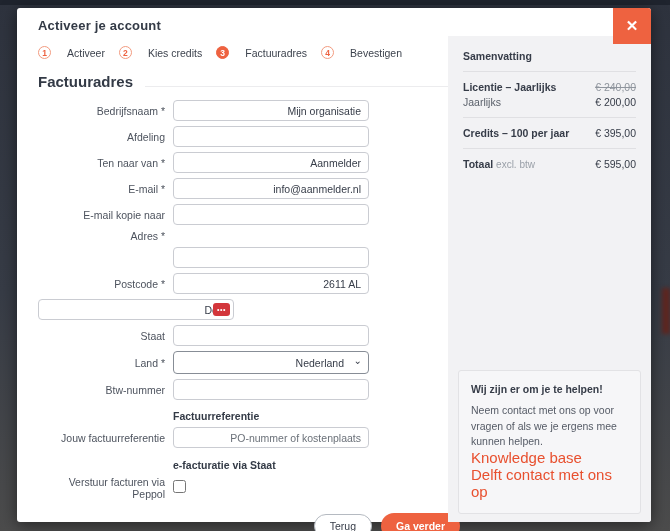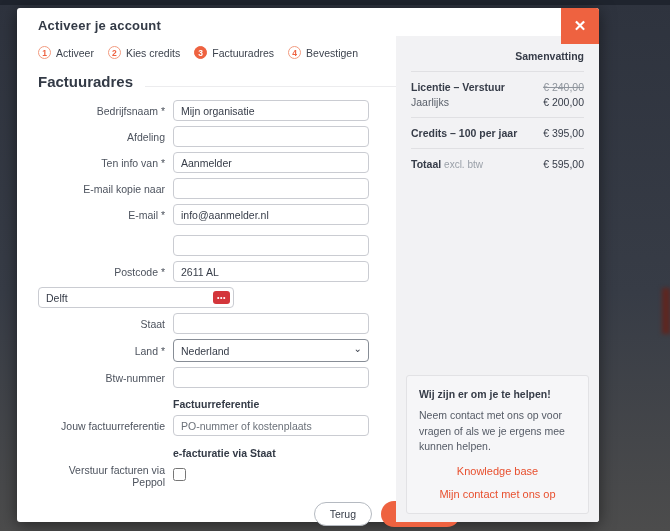--- a/index.html
+++ b/index.html
@@ -5,52 +5,52 @@
   html,body{margin:0;padding:0;}
   body{
     width:670px;height:531px;position:relative;overflow:hidden;
     font-family:"Liberation Sans",sans-serif;
     background:linear-gradient(180deg,#2e333e 0%,#373c46 55%,#4c4c4c 100%);
   }
   .top-strip{position:absolute;top:0;left:0;right:0;height:5px;background:#1f242e;}
   .red-glow{position:absolute;right:0;top:288px;width:8px;height:46px;background:#5e2620;filter:blur(2px);}
 
   .modal{
-    position:absolute;left:17px;top:8px;width:582px;height:514px;
+    position:absolute;left:17px;top:8px;width:634px;height:514px;
     background:#ffffff;border-radius:3px;box-shadow:0 3px 16px rgba(0,0,0,.5);
   }
   .close-btn{
     position:absolute;top:0;right:0;width:38px;height:36px;background:#ee6240;
     color:#fff;font-size:15px;font-weight:bold;display:flex;align-items:center;justify-content:center;
     border:none;cursor:pointer;border-radius:0 3px 0 0;
   }
 
   
   .main{position:absolute;left:0;top:0;width:443px;height:514px;padding:10px 0 0 21px;box-sizing:border-box;}
   .modal-title{font-size:13px;font-weight:bold;color:#333a46;letter-spacing:.2px;}
   .steps{display:flex;align-items:center;margin-top:13px;}
   .step{display:flex;align-items:center;margin-right:14px;cursor:pointer;}
   .step-circle{
     width:13px;height:13px;border-radius:50%;border:1px solid #f29b80;color:#ee6240;
     font-size:8.5px;font-weight:bold;display:flex;align-items:center;justify-content:center;box-sizing:border-box;
   }
   .step.active .step-circle{background:#ee6240;border-color:#ee6240;color:#fff;}
-  .step-label{margin-left:5px;font-size:10.5px;color:#3d434e;}
+  .step-label{margin-left:16px;font-size:10.5px;color:#3d434e;}
 
   .section-heading{display:flex;align-items:flex-end;margin-top:14px;width:422px;}
   .section-heading .txt{font-size:15px;font-weight:bold;color:#333a46;white-space:nowrap;}
   .section-heading .rule{flex:1;border-bottom:1px solid #ececee;margin-left:12px;margin-bottom:3px;}
 
   .form{margin-top:10px;}
   .frow{display:flex;align-items:center;margin-bottom:5px;}
   .flabel{width:127px;text-align:right;padding-right:8px;font-size:10.5px;color:#4d535e;flex:none;}
   .fwrap{position:relative;width:196px;flex:none;}
   .tinput{
     width:196px;height:21px;box-sizing:border-box;border:1px solid #caccd2;border-radius:4px;
-    padding:0 7px;font-size:10.5px;color:#363c48;font-family:"Liberation Sans",sans-serif;background:#fff;outline:none;
+    padding:0 7px;font-size:10.5px;color:#363c48;font-family:"Liberation Sans",sans-serif;background:#fff;outline:none;text-align:right;
   }
   .tinput::placeholder{color:#6b7179;}
   .autofill-badge{
     position:absolute;right:4px;top:4px;width:17px;height:13px;background:#d3363b;border-radius:3px;
     color:#fff;font-size:7px;letter-spacing:.5px;display:flex;align-items:center;justify-content:center;line-height:1;cursor:pointer;
   }
   select.tinput{appearance:none;-webkit-appearance:none;border-color:#878d96;height:23px;padding-right:24px;}
   .chev{position:absolute;right:7px;top:4px;font-size:10px;color:#3a404c;pointer-events:none;}
   .sub-heading{margin-left:135px;font-size:10.5px;font-weight:bold;color:#333a46;margin-top:10px;margin-bottom:5px;}
   .sub-heading.peppol{margin-top:11px;}
@@ -64,36 +64,36 @@
   .btn-next{
     height:26px;padding:0 15px;border-radius:13px;border:none;background:#ee6240;
     color:#fff;font-size:10.5px;font-weight:bold;font-family:inherit;margin-left:9px;cursor:pointer;
   }
 
   
   .sidebar{
     position:absolute;right:0;top:28px;bottom:0;width:203px;background:#f2f2f4;
     padding:14px 15px;box-sizing:border-box;border-radius:0 0 3px 0;
   }
-  .summary-title{font-size:10.5px;font-weight:bold;color:#363c48;text-align:right;}
+  .summary-title{font-size:10.5px;font-weight:bold;color:#363c48;}
   .sdivider{border-top:1px solid #e0e0e3;margin:9px 0;}
   .srow{display:flex;justify-content:space-between;align-items:baseline;font-size:10.5px;margin-bottom:3px;}
   .srow .l-bold{font-weight:bold;color:#363c48;}
   .srow .l-normal{color:#5a606a;}
   .srow .p-old{color:#8f959d;text-decoration:line-through;}
   .srow .p-val{color:#363c48;}
   .total-note{font-weight:normal;color:#9aa0a8;font-size:10px;}
 
   .help-box{
     position:absolute;left:10px;right:10px;bottom:8px;background:#f6f6f8;border:1px solid #e2e2e5;
     border-radius:3px;padding:12px 12px 13px 12px;box-sizing:border-box;
   }
   .help-title{font-size:10.5px;font-weight:bold;color:#363c48;margin-bottom:8px;}
   .help-text{font-size:10.5px;color:#555b66;line-height:1.45;}
-  .help-link{display:block;margin-top:11px;font-size:11px;color:#e8502f;text-decoration:none;cursor:pointer;text-align:center;}
+  .help-link{display:block;font-size:15px;color:#e8502f;text-decoration:none;cursor:pointer;}
 </style>
 </head>
 <body>
 
 <div class="top-strip"></div>
 <div class="red-glow"></div>
 
 <div class="modal">
 
   <div class="main">
@@ -126,32 +126,33 @@
     <div class="form">
       <div class="frow">
           <span class="flabel">Bedrijfsnaam *</span>
         <span class="fwrap"><input class="tinput" type="text" value="Mijn organisatie" style=""></span>
         </div>
       <div class="frow">
           <span class="flabel">Afdeling</span>
         <span class="fwrap"><input class="tinput" type="text" value="" style=""></span>
         </div>
       <div class="frow">
-          <span class="flabel">Ten info van *</span>
+          <span class="flabel">Ten naar van *</span>
         <span class="fwrap"><input class="tinput" type="text" value="Aanmelder" style=""></span>
-        </div>
-      <div class="frow">
-          <span class="flabel">E-mail kopie naar</span>
-        <span class="fwrap"><input class="tinput" type="text" value="" style=""></span>
         </div>
       <div class="frow">
           <span class="flabel">E-mail *</span>
         <span class="fwrap"><input class="tinput" type="text" value="info@aanmelder.nl" style=""></span>
         </div>
       <div class="frow">
+          <span class="flabel">E-mail kopie naar</span>
+        <span class="fwrap"><input class="tinput" type="text" value="" style=""></span>
+        </div>
+      <div class="frow">
+          <span class="flabel">Adres *</span>
         </div>
       <div class="frow">
           <span class="flabel"></span>
         <span class="fwrap"><input class="tinput" type="text" value="" style=""></span>
         </div>
       <div class="frow">
           <span class="flabel">Postcode *</span>
         <span class="fwrap"><input class="tinput" type="text" value="2611 AL" style=""></span>
         </div>
       <div class="frow">
@@ -194,21 +195,21 @@
         <button class="btn-back">Terug</button>
         <button class="btn-next">Ga verder</button>
       </div>
     </div>
   </div>
 
   <div class="sidebar">
     <div class="summary-title">Samenvatting</div>
     <div class="sdivider"></div>
     <div class="srow">
-      <span class="l-bold">Licentie – Verstuur</span>
+      <span class="l-bold">Licentie – Jaarlijks</span>
       <span class="p-old">€ 240,00</span>
     </div>
     <div class="srow">
       <span class="l-normal">Jaarlijks</span>
       <span class="p-val">€ 200,00</span>
     </div>
     <div class="sdivider"></div>
     <div class="srow">
       <span class="l-bold">Credits – 100 per jaar</span>
       <span class="p-val">€ 395,00</span>
@@ -216,18 +217,18 @@
     <div class="sdivider"></div>
     <div class="srow">
       <span class="l-bold"><span>Totaal</span> <span class="total-note">excl. btw</span></span>
       <span class="p-val">€ 595,00</span>
     </div>
 
     <div class="help-box">
       <div class="help-title">Wij zijn er om je te helpen!</div>
       <div class="help-text">Neem contact met ons op voor vragen of als we je ergens mee kunnen helpen.</div>
       <a class="help-link">Knowledge base</a>
-      <a class="help-link">Mijn contact met ons op</a>
+      <a class="help-link">Delft contact met ons op</a>
     </div>
   </div>
 
   <button class="close-btn">✕</button>
 </div>
 
 </body></html>

